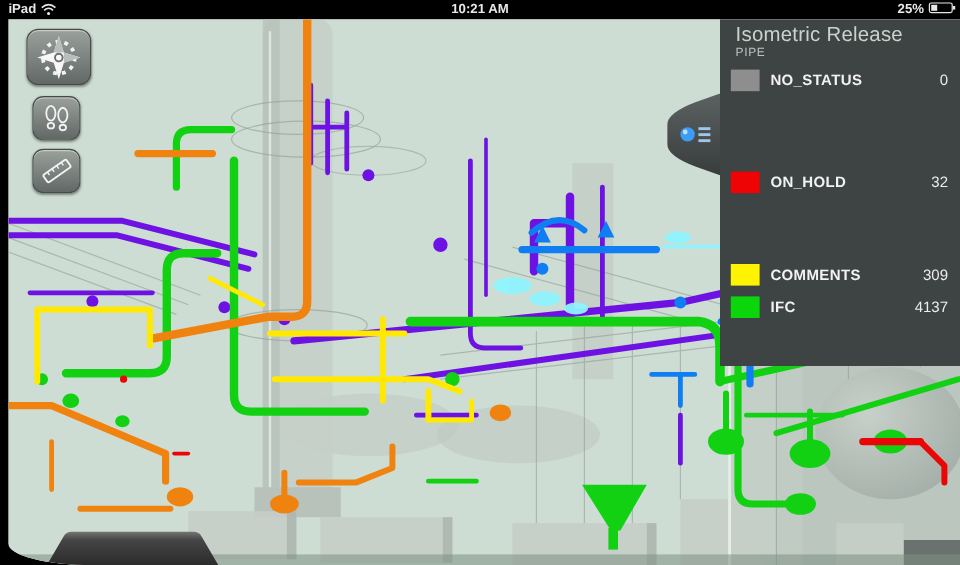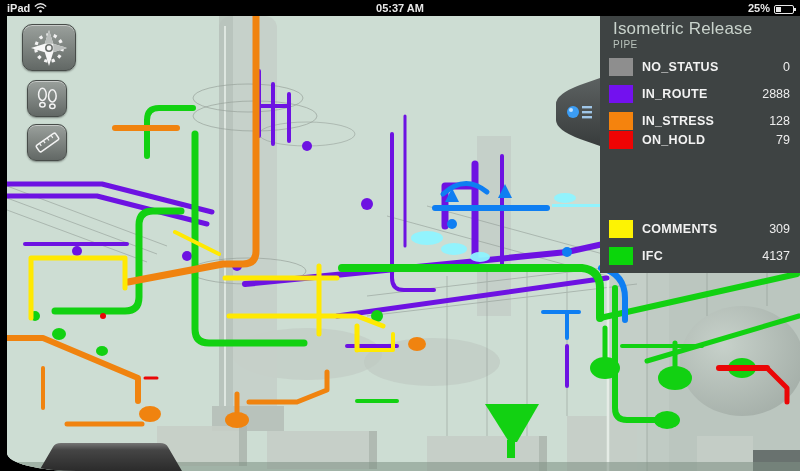--- a/index.html
+++ b/index.html
@@ -6,42 +6,42 @@
   html,body { width:800px; height:471px; background:#000; overflow:hidden;
               font-family:"Liberation Sans", sans-serif; }
   body { position:relative; }
 
   
   .statusbar { position:absolute; left:0; top:0; width:800px; height:16px;
                background:#000; color:#e8e8e8; font-size:11px; font-weight:bold;
                display:flex; align-items:center; }
   .sb-left  { position:absolute; left:7px; display:flex; align-items:center; gap:4px; }
   .sb-center{ position:absolute; left:0; right:0; text-align:center; }
-  .sb-right { position:absolute; right:6px; display:flex; align-items:flex-end; gap:4px; }
+  .sb-right { position:absolute; right:6px; display:flex; align-items:flex-start; gap:4px; }
   .battery  { width:20px; height:9px; border:1px solid #e8e8e8; border-radius:2px;
               position:relative; }
   .battery .lvl { position:absolute; left:1px; top:1px; bottom:1px; width:25%; background:#e8e8e8; }
   .battery .cap { position:absolute; right:-3px; top:2px; width:2px; height:3px; background:#e8e8e8; }
 
   
   .viewport { position:absolute; left:7px; top:16px; right:0; bottom:0;
               background:#cdddd3; border-bottom-left-radius:70px 18px; overflow:hidden; }
   .scene { position:absolute; left:0; top:0; width:793px; height:455px; }
 
   
   .toolbtn { position:absolute; background:linear-gradient(#9aa09c,#626865);
              border:1px solid #474c49; border-radius:10px;
              box-shadow:inset 0 1px 0 rgba(255,255,255,.45), 0 1px 2px rgba(0,0,0,.4);
              display:flex; align-items:center; justify-content:center; }
   .btn-compass { left:15px; top:8px;  width:54px; height:47px; }
   .btn-walk    { left:20px; top:64px; width:40px; height:37px; border-radius:9px; }
   .btn-ruler   { left:20px; top:108px;width:40px; height:37px; border-radius:9px; }
 
   
-  .panel { position:absolute; right:0; top:0; width:200px; height:257px;
+  .panel { position:absolute; right:0; top:0; width:200px; height:289px;
            background:#3e4343; color:#f2f2f2; }
   .panel-title { font-size:17px; color:#c9d3cc; padding:3px 0 0 13px; letter-spacing:.2px; }
   .panel-sub   { font-size:10px; color:#b9c3bc; padding:0 0 0 13px; letter-spacing:.5px; }
   .lrow { position:absolute; left:0; width:200px; height:27px;
           display:flex; align-items:center; cursor:pointer; }
   .swatch { width:24px; height:18px; margin-left:9px; }
   .lrow .lab { font-size:12.5px; font-weight:bold; letter-spacing:.3px; margin-left:9px;text-align:center; }
   .lrow .cnt { font-size:12.5px; margin-left:auto; margin-right:10px; color:#ededed; }
 
   
@@ -55,21 +55,21 @@
 
 <div class="statusbar">
   <div class="sb-left">
     <span>iPad</span>
     <svg width="13" height="10" viewBox="0 0 13 10">
       <path d="M0.8,3.4 Q6.5,-1.8 12.2,3.4" fill="none" stroke="#e8e8e8" stroke-width="1.3"></path>
       <path d="M2.8,5.6 Q6.5,2.2 10.2,5.6" fill="none" stroke="#e8e8e8" stroke-width="1.3"></path>
       <circle cx="6.5" cy="8.2" r="1.3" fill="#e8e8e8"></circle>
     </svg>
   </div>
-  <div class="sb-center">05:37 AM</div>
+  <div class="sb-center">10:21 AM</div>
   <div class="sb-right">
     <span>25%</span>
     <div class="battery">
       <div class="lvl"></div>
         <div class="cap"></div>
     </div>
   </div>
 </div>
 
 <div class="viewport">
@@ -295,34 +295,24 @@
 
   <div class="panel">
     <div class="panel-title">Isometric Release</div>
     <div class="panel-sub">PIPE</div>
 
     <div class="lrow" style="top:37px">
       <span class="swatch" style="background: rgb(142, 142, 142);"></span>
       <span class="lab">NO_STATUS</span>
       <span class="cnt">0</span>
     </div>
-    <div class="lrow" style="top:64px">
-      <span class="swatch" style="background: rgb(115, 17, 239);"></span>
-      <span class="lab">IN_ROUTE</span>
-      <span class="cnt">2888</span>
-    </div>
-    <div class="lrow" style="top:91px">
-      <span class="swatch" style="background: rgb(245, 131, 13);"></span>
-      <span class="lab">IN_STRESS</span>
-      <span class="cnt">128</span>
-    </div>
-    <div class="lrow" style="top:110px">
+    <div class="lrow" style="top:122px">
       <span class="swatch" style="background: rgb(238, 4, 4);"></span>
       <span class="lab">ON_HOLD</span>
-      <span class="cnt">79</span>
+      <span class="cnt">32</span>
     </div>
     <div class="lrow" style="top:199px">
       <span class="swatch" style="background: rgb(253, 243, 3);"></span>
       <span class="lab">COMMENTS</span>
       <span class="cnt">309</span>
     </div>
     <div class="lrow" style="top:226px">
       <span class="swatch" style="background: rgb(11, 214, 11);"></span>
       <span class="lab">IFC</span>
       <span class="cnt">4137</span>

